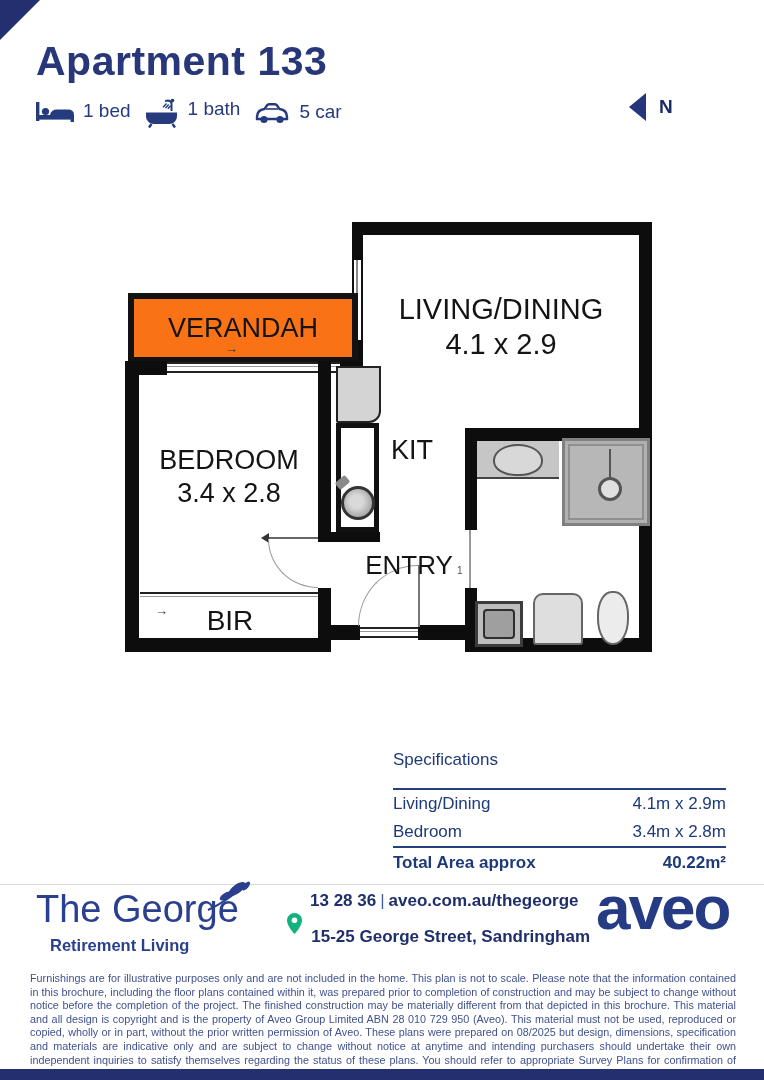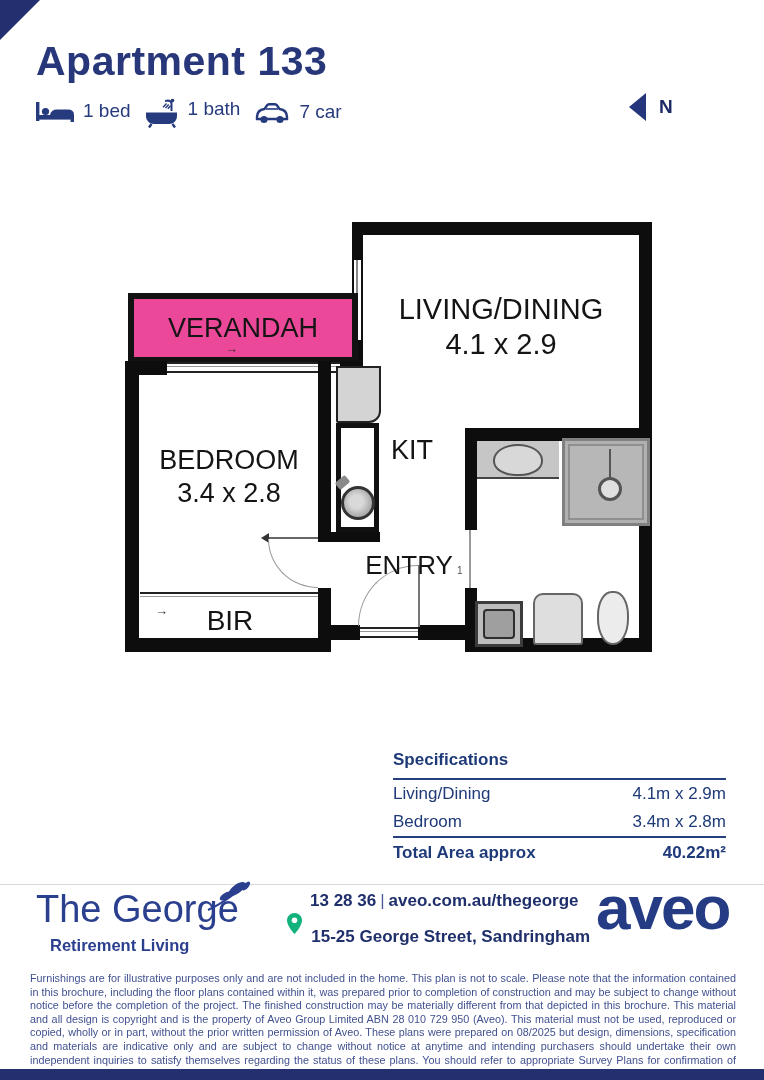--- a/index.html
+++ b/index.html
@@ -16,25 +16,25 @@
   .feat span{font-size:19px;color:#263a7e;}
   .north-tri{left:629px;top:93px;width:0;height:0;border-right:17px solid #25367c;border-top:14px solid transparent;border-bottom:14px solid transparent;}
   .north-n{left:659px;top:96px;font-size:19px;font-weight:700;color:#1e2c66;}
   
   #plan{left:125px;top:220px;width:530px;height:436px;}
   .wall{position:absolute;background:#0d0d0d;}
   .plan-label{position:absolute;color:#141414;text-align:center;line-height:1.22;}
   .vwin{position:absolute;background:linear-gradient(to right,#111 0 2px,#fff 2px 4px,#888 4px 6px,#fff 6px 9px,#111 9px 11px);}
   .hwin{position:absolute;background:linear-gradient(to bottom,#222 0 2px,#fff 2px 4px,#999 4px 5px,#fff 5px 9px,#222 9px 11px);}
   .arrow{position:absolute;font-size:13px;color:#333;line-height:1;}
-  .verandah{position:absolute;left:3px;top:73px;width:230px;height:70px;background:#ec4899;border:6px solid #121212;box-sizing:border-box;display:flex;align-items:center;justify-content:center;}
+  .verandah{position:absolute;left:3px;top:73px;width:230px;height:70px;background:#f97316;border:6px solid #121212;box-sizing:border-box;display:flex;align-items:center;justify-content:center;}
   .arc{position:absolute;box-sizing:border-box;}
   
   #specs{left:393px;top:750px;width:333px;color:#1e3a78;}
-  #specs .head{font-size:17px;font-weight:700;padding-bottom:8px;}
+  #specs .head{font-size:17px;font-weight:400;padding-bottom:18px;}
   #specs .rule{border-top:2px solid #26407f;}
   #specs .row{display:flex;justify-content:space-between;font-size:17px;padding:4px 0;}
   #specs .total{display:flex;justify-content:space-between;font-size:17px;font-weight:700;padding-top:5px;}
   
   .divider{left:0;top:884px;width:764px;height:1px;background:#d9d9d9;}
   .brand-name{left:36px;top:888px;font-size:38px;color:#2b3f8f;}
   .brand-tag{left:50px;top:936px;font-size:16.5px;color:#2b3f8f;font-weight:bold;}
   .contact{left:310px;top:891px;width:280px;color:#1f2f6b;}
   .contact .l1{font-size:17px;font-weight:700;margin-bottom:16px;}
   .contact .l1 .sep{font-weight:400;color:#4a5a9a;padding:0 4px;}
@@ -71,21 +71,21 @@
     </svg>
     <span>1 bath</span>
   </div>
   <div class="feat">
     <svg width="36" height="24" viewBox="0 0 36 24">
       <path d="M3 18 v-2 q0-7 7.5-8 l2.6-3.7 q.7-1 1.9-1 h6 q1.2 0 1.9 1 L25.5 8 q7.5 1 7.5 8 v2 z" fill="none" stroke="#263a7e" stroke-width="2.4"></path>
       <path d="M12 8 h12" stroke="#263a7e" stroke-width="1.6"></path>
       <circle cx="10" cy="18.5" r="3.6" fill="#263a7e"></circle>
       <circle cx="26" cy="18.5" r="3.6" fill="#263a7e"></circle>
     </svg>
-    <span>7 car</span>
+    <span>5 car</span>
   </div>
 </div>
 
 <div class="abs north-tri"></div>
 <div class="abs north-n">N</div>
 
 <div class="abs" id="plan">
 
   <div class="wall" style="left:227px;top:2px;width:300px;height:13px;"></div>
   <div class="wall" style="left:514px;top:2px;width:13px;height:430px;"></div>

